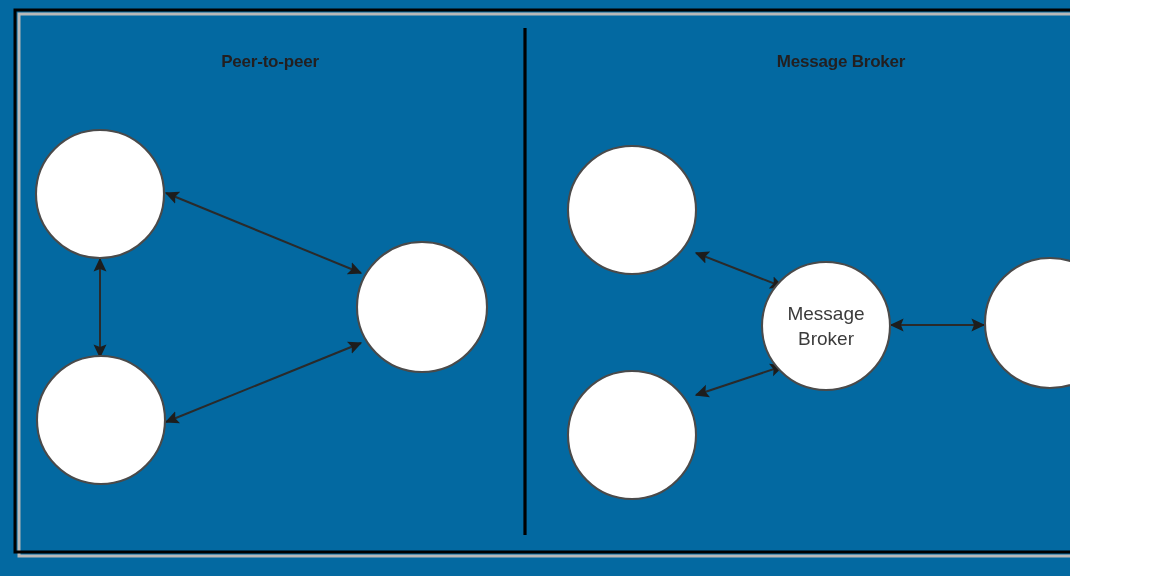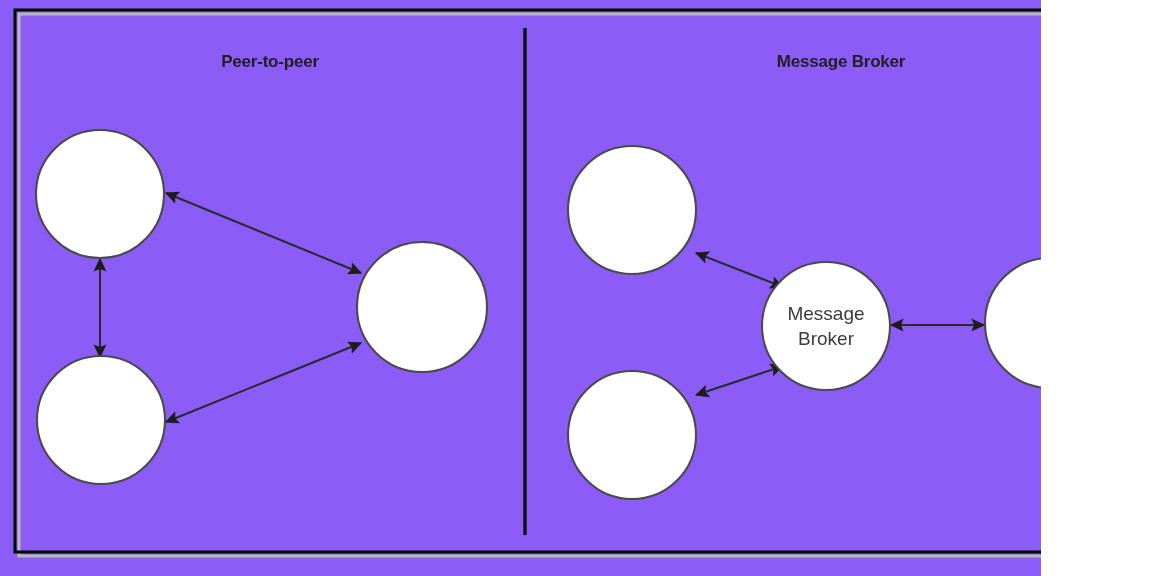--- a/index.html
+++ b/index.html
@@ -8,22 +8,23 @@
     padding: 0;
     background: #ffffff;
   }
   body {
     font-family: "Liberation Sans", sans-serif;
   }
   #figure-root {
     position: relative;
     width: 1041px;
     height: 576px;
-    background: #8b5cf6;
+    background: #0369a1;
     overflow: hidden;
+    padding-left: 29px;
   }
   #figure-svg {
     position: absolute;
     left: 0;
     top: 0;
     width: 1158px;
     height: 576px;
     display: block;
   }
   .panel-title {

